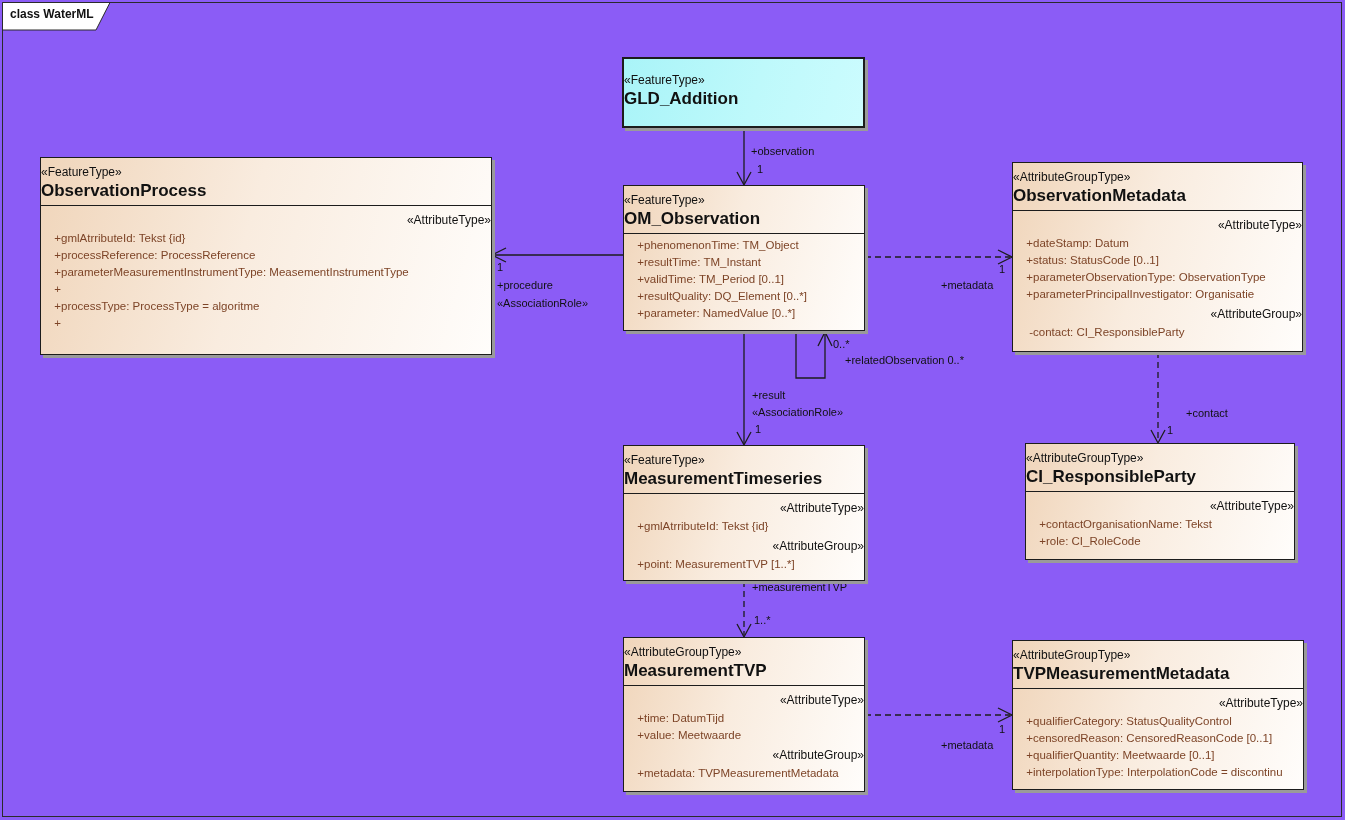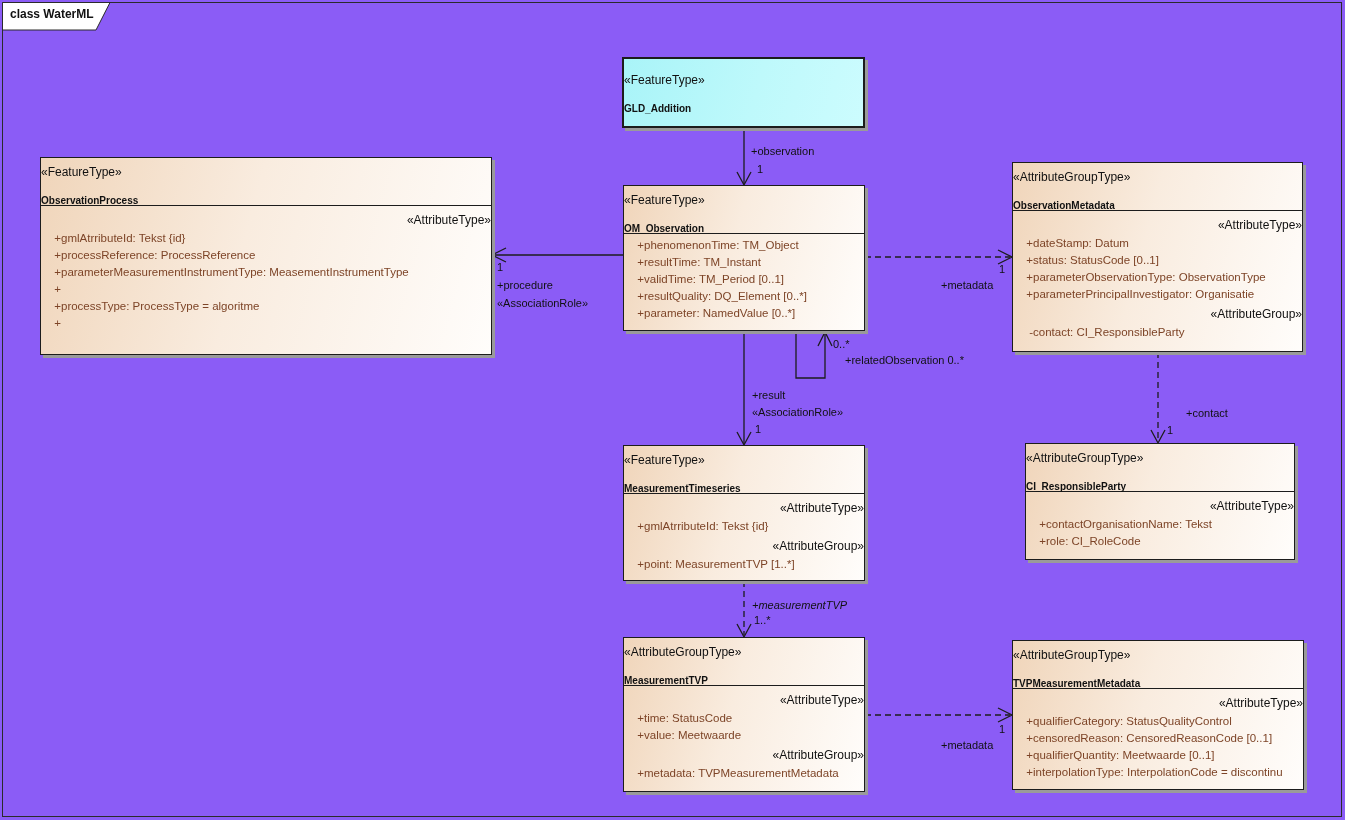--- a/index.html
+++ b/index.html
@@ -11,21 +11,21 @@
   #frame-tab { position:absolute; left:2px; top:2px; width:110px; height:29px; }
   #frame-tab-label { position:absolute; left:10px; top:7px; font-size:12px; font-weight:bold; color:#111; white-space:nowrap; }
 
   
   .uml-class { position:absolute; border:1.5px solid #1c1c1c; box-shadow:3px 3px 0 #9a9a9a;
     background:linear-gradient(105deg,#f0d5ba 0%,#f9ecdf 45%,#fffdfb 100%); }
   .uml-class.cyan { background:linear-gradient(105deg,#a9f4f8 0%,#bef9fb 55%,#ccfcfe 100%); border-width:2px; }
   .hdr { text-align:left; padding-top:7px; }
   .with-body .hdr { height:48px; border-bottom:1px solid #1c1c1c; }
   .stereo { font-size:12px; color:#111; }
-  .cname { font-size:10px; font-weight:bold; color:#111; margin-top:16px; }
+  .cname { font-size:17px; font-weight:bold; color:#111; margin-top:2px; }
   .cyan .hdr { height:100%; border-bottom:none; padding-top:14px; }
   .body { padding-top:3px;text-align:right; }
   .sec-stereo { font-size:12px; color:#111; margin:4px 0 2px 13px; line-height:15px; white-space:nowrap; }
   .attr-row { display:flex; line-height:17px; white-space:nowrap; }
   .attr-row .vis { width:20px; padding-left:9px; font-size:11.5px; color:#7d4427; flex:none; }
   .attr-row .attr-text { font-size:11.5px; color:#7d4427; }
 
   #box-gld  { left:622px; top:57px;  width:243px; height:71px; }
   #box-op   { left:40px;  top:157px; width:452px; height:198px; }
   #box-om   { left:623px; top:185px; width:242px; height:146px; }
@@ -97,21 +97,21 @@
   <span class="conn-label" style="left:833px;top:337px;">0..*</span>
   <span class="conn-label" style="left:845px;top:353px;">+relatedObservation 0..*</span>
 
   <span class="conn-label" style="left:752px;top:388px;">+result</span>
   <span class="conn-label" style="left:752px;top:405px;">«AssociationRole»</span>
   <span class="conn-label" style="left:755px;top:422px;">1</span>
 
   <span class="conn-label" style="left:1186px;top:406px;">+contact</span>
   <span class="conn-label" style="left:1167px;top:423px;">1</span>
 
-  <span class="conn-label" style="left:752px;top:598px;font-style:italic;">+measurementTVP</span>
+  <span class="conn-label" style="left:752px;top:580px;">+measurementTVP</span>
   <span class="conn-label" style="left:754px;top:613px;">1..*</span>
 
   <span class="conn-label" style="left:999px;top:722px;">1</span>
   <span class="conn-label" style="left:941px;top:738px;">+metadata</span>
 
   <div id="box-gld" class="uml-class cyan">
     <div class="hdr">
       <div class="stereo">«FeatureType»</div>
       <div class="cname">GLD_Addition</div>
     </div>
@@ -248,21 +248,21 @@
 
   <div id="box-mtvp" class="uml-class with-body">
     <div class="hdr">
       <div class="stereo">«AttributeGroupType»</div>
       <div class="cname">MeasurementTVP</div>
     </div>
     <div class="body">
         <div class="sec-stereo">«AttributeType»</div>
         <div class="attr-row">
           <span class="vis">+</span>
-          <span class="attr-text">time: StatusCode</span>
+          <span class="attr-text">time: DatumTijd</span>
         </div>
         <div class="attr-row">
           <span class="vis">+</span>
           <span class="attr-text">value: Meetwaarde</span>
         </div>
         <div class="sec-stereo">«AttributeGroup»</div>
         <div class="attr-row">
           <span class="vis">+</span>
           <span class="attr-text">metadata: TVPMeasurementMetadata</span>
         </div>

